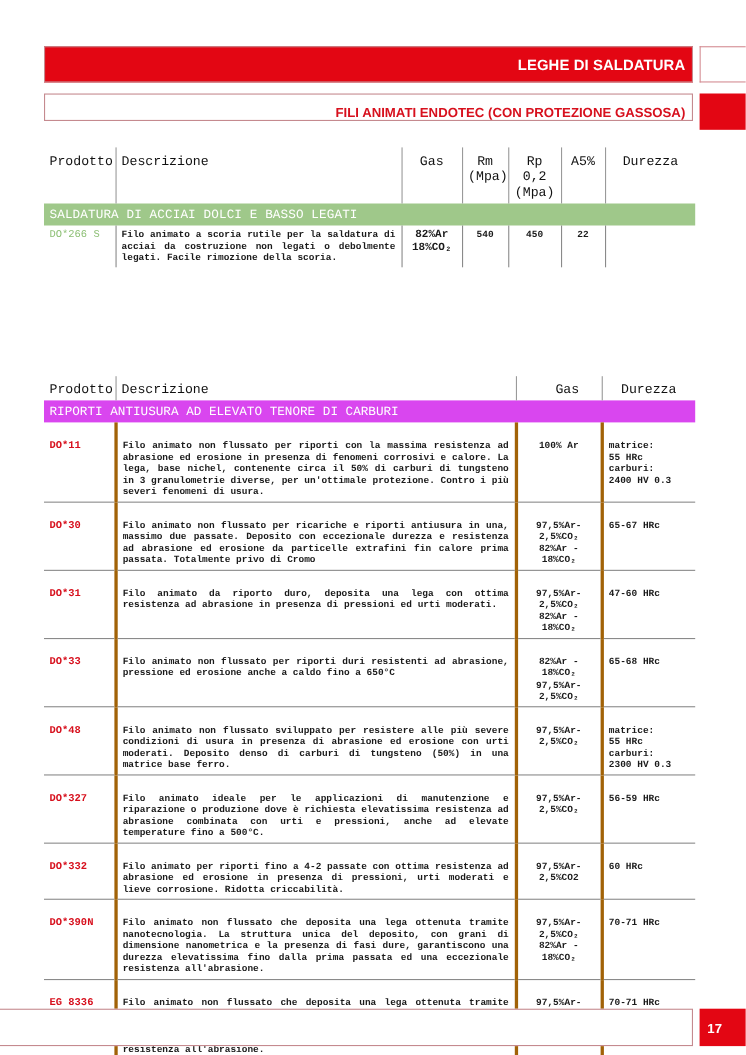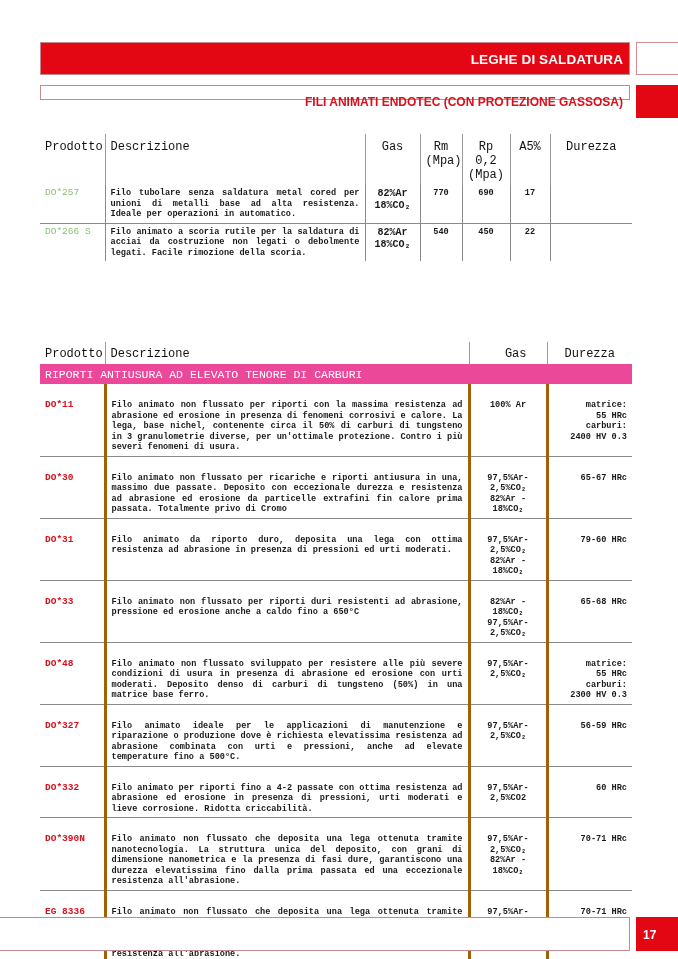--- a/index.html
+++ b/index.html
@@ -3,21 +3,21 @@
 <meta charset="utf-8">
 <style>
   * { box-sizing: border-box; margin: 0; padding: 0; }
   html, body { width: 678px; height: 959px; background: #ffffff; overflow: hidden; }
   body { position: relative; font-family: "Liberation Sans", "DejaVu Sans", sans-serif; color: #1a1a1a; }
 
   .banner-main { position: absolute; left: 40px; top: 42px; width: 590px; height: 33px; background: #e30613; border: 1px solid #c58a8f; }
   .banner-main .txt { position: absolute; right: 6px; top: 9px; color: #fff; font-weight: bold; font-size: 13.5px; letter-spacing: 0.1px; }
   .tab-empty { position: absolute; left: 636px; top: 42px; width: 42px; height: 33px; border: 1px solid #d48d93; border-right: none; background: #fff; }
 
-  .banner-sub { position: absolute; left: 40px; top: 85px; width: 590px; height: 15px; border: 1px solid #c58a8f; background: #fff; }
+  .banner-sub { position: absolute; left: 40px; top: 85px; width: 590px; height: 25px; border: 1px solid #c58a8f; background: #fff; }
   .banner-sub .txt { position: absolute; right: 6px; top: 9px; color: #d7101d; font-weight: bold; font-size: 12px; }
   .tab-red { position: absolute; left: 636px; top: 85px; width: 42px; height: 33px; background: #e30613; }
 
   table { position: absolute; border-collapse: collapse; table-layout: fixed; font-family: Liberation Mono, monospace; }
   td, th { vertical-align: top; }
 
   
   #t1 { left: 40px; top: 134px; width: 592px; }
   #t1 th { font-weight: normal; font-size: 12px; color: #111; padding: 6px 5px 3px 5px; line-height: 14px; }
   #t1 th + th { border-left: 1px solid #9a9a9a; }
@@ -31,28 +31,28 @@
   #t1 .desc { text-align: justify; }
   #t1 .gas { text-align: center; font-size: 10px !important; line-height: 12px !important; }
   #t1 .num { text-align: center; }
 
   
   #t2 { left: 40px; top: 342px; width: 592px; }
   #t2 th { font-weight: normal; font-size: 12px; color: #111; padding: 5px 5px 3px 5px; line-height: 14px; }
   #t2 th + th { border-left: 1px solid #9a9a9a; }
   #t2 th.r { text-align: right; }
   #t2 th.c { text-align: center; }
-  #t2 .section td { background: #ec4899; color: #fff; font-size: 11.5px; padding: 4px 5px 3px 5px; border: none; }
+  #t2 .section td { background: #d946ef; color: #fff; font-size: 11.5px; padding: 4px 5px 3px 5px; border: none; }
   #t2 .row td { font-size: 8.6px; line-height: 10.5px; padding: 16px 5px 3px 5px; border-bottom: 1px solid #8a8a8a; font-weight: bold; }
   #t2 .row:last-child td { border-bottom: none; }
   #t2 .row td + td { border-left: 3px solid #a16207; }
   #t2 .prod { color: #d7101d !important; font-size: 9.5px !important; }
   #t2 .desc { text-align: justify; }
   #t2 .gas { text-align: center; }
-  #t2 .dur { text-align: right; }
+  #t2 .dur { text-align: left; }
 
   .ml { white-space: pre-line; }
 
   .footer-box { position: absolute; left: -2px; top: 917px; width: 632px; height: 34px; border: 1px solid #c58a8f; background: #fff; }
   .page-num { position: absolute; left: 636px; top: 917px; width: 42px; height: 34px; background: #e30613; }
   .page-num span { position: absolute; left: 7px; top: 11px; color: #fff; font-weight: bold; font-size: 12px; }
 </style>
 </head>
 <body>
 
@@ -83,29 +83,22 @@
       <th class="c">Gas</th>
       <th class="c ml">Rm
 (Mpa)</th>
       <th class="c ml">Rp 0,2
 (Mpa)</th>
       <th class="c">A5%</th>
       <th class="c">Durezza</th>
     </tr>
   </thead>
   <tbody>
-    <tr class="row">
-      <td class="prod">DO*257</td>
-      <td class="desc">Filo tubolare senza saldatura metal cored per unioni di metalli base ad alta resistenza. Ideale per operazioni in automatico.</td>
-      <td class="gas ml">82%Ar
-18%CO₂</td>
-      <td class="num">770</td>
-      <td class="num">690</td>
-      <td class="num">17</td>
-      <td class="num"></td>
+    <tr class="section">
+      <td colspan="7">SALDATURA DI ACCIAI DOLCI E BASSO LEGATI</td>
     </tr>
     <tr class="row">
       <td class="prod">DO*266 S</td>
       <td class="desc">Filo animato a scoria rutile per la saldatura di acciai da costruzione non legati o debolmente legati. Facile rimozione della scoria.</td>
       <td class="gas ml">82%Ar
 18%CO₂</td>
       <td class="num">540</td>
       <td class="num">450</td>
       <td class="num">22</td>
       <td class="num"></td>
@@ -146,21 +139,21 @@
       <td class="desc">Filo animato non flussato per ricariche e riporti antiusura in una, massimo due passate. Deposito con eccezionale durezza e resistenza ad abrasione ed erosione da particelle extrafini fin calore prima passata. Totalmente privo di Cromo</td>
       <td class="gas ml">97,5%Ar-2,5%CO₂
 82%Ar - 18%CO₂</td>
       <td class="dur ml">65-67 HRc</td>
     </tr>
     <tr class="row">
       <td class="prod">DO*31</td>
       <td class="desc">Filo animato da riporto duro, deposita una lega con ottima resistenza ad abrasione in presenza di pressioni ed urti moderati.</td>
       <td class="gas ml">97,5%Ar-2,5%CO₂
 82%Ar - 18%CO₂</td>
-      <td class="dur ml">79-60 HRc</td>
+      <td class="dur ml">47-60 HRc</td>
     </tr>
     <tr class="row">
       <td class="prod">DO*33</td>
       <td class="desc">Filo animato non flussato per riporti duri resistenti ad abrasione, pressione ed erosione anche a caldo fino a 650°C</td>
       <td class="gas ml">82%Ar - 18%CO₂
 97,5%Ar-2,5%CO₂</td>
       <td class="dur ml">65-68 HRc</td>
     </tr>
     <tr class="row">
       <td class="prod">DO*48</td>

